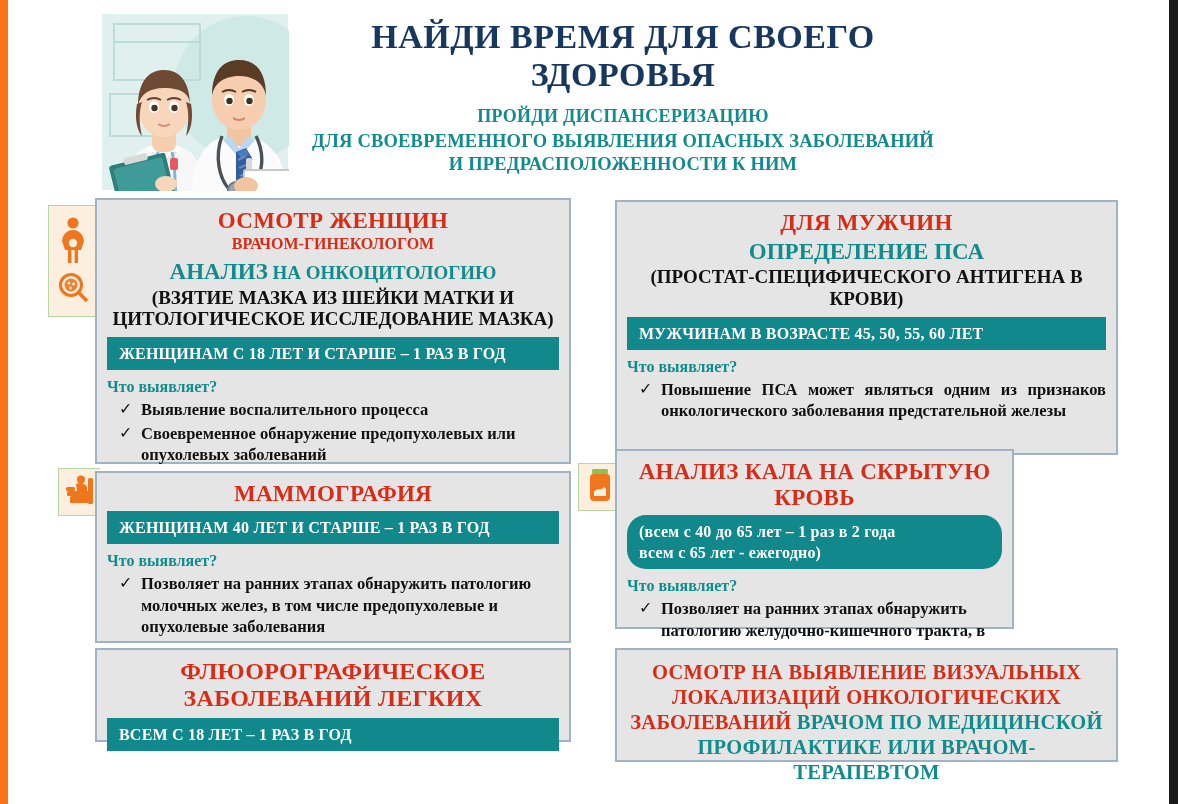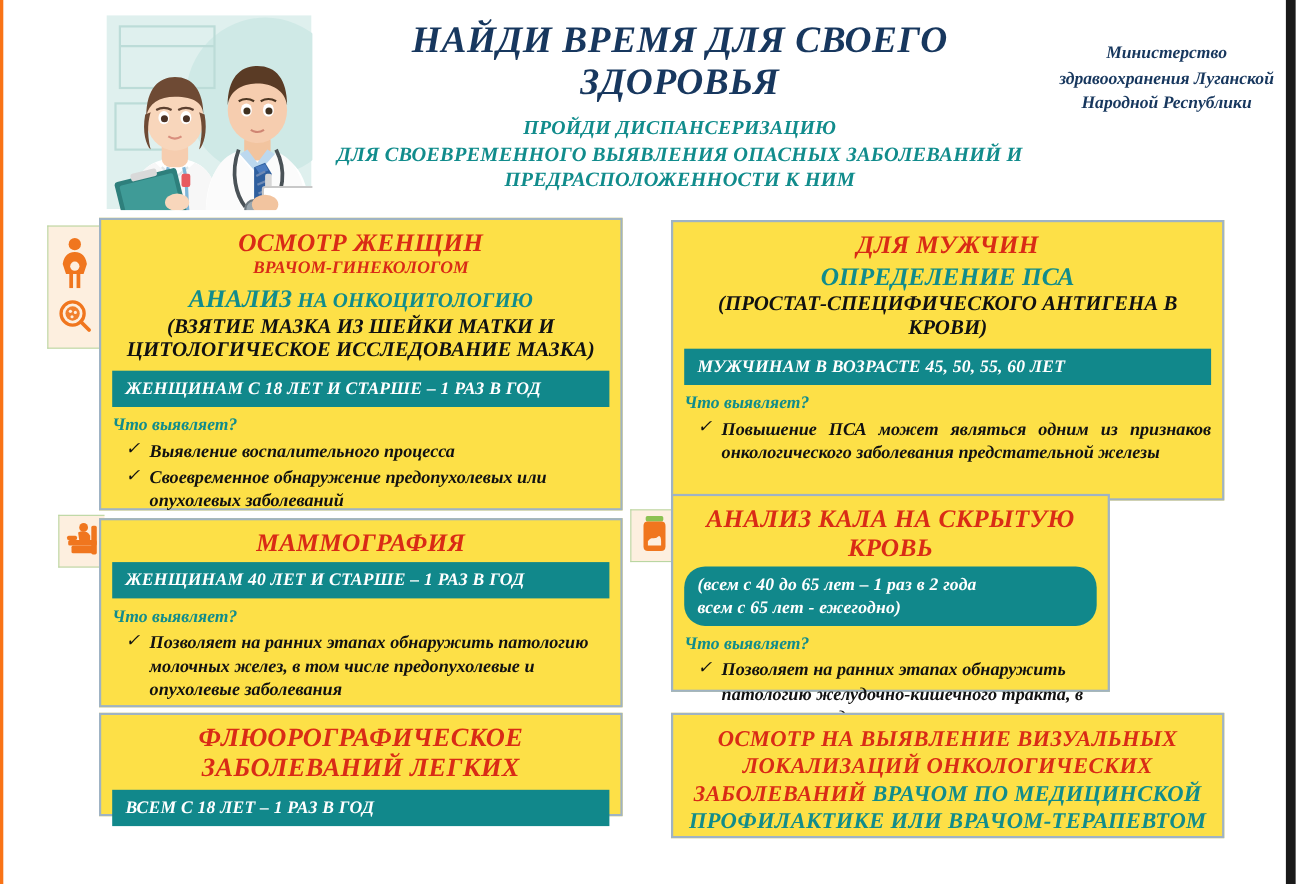--- a/index.html
+++ b/index.html
@@ -10,23 +10,22 @@
   body {
     font-family: "Liberation Serif", "DejaVu Serif", serif;
   }
   #poster {
     position: relative;
     width: 1178px;
     height: 804px;
     background: #ffffff;
     overflow: hidden;
     box-sizing: border-box;
-    border-left: 3px solid #f97316;
+    border-left: 8px solid #f97316;
     border-right: 9px solid #1a1a1a;
-    font-style: italic;
   }
 
   
   .header {
     position: absolute;
     left: 0; top: 0;
     width: 1178px;
     height: 198px;
   }
   .doctors-illustration {
@@ -71,21 +70,21 @@
     text-align: center;
     color: #17375E;
     font-weight: bold;
     font-size: 16px;
     line-height: 1.42;
   }
 
   
   .card {
     position: absolute;
-    background: #fde047;
+    background: #e5e5e5;
     border: 2px solid #9FB3C4;
     box-sizing: border-box;
     padding: 8px 10px 10px 10px;
   }
   .card-title-red {
     color: #D92B16;
     font-weight: bold;
     text-align: center;
     font-size: 23px;
     line-height: 1.12;
@@ -258,21 +257,20 @@
         <rect x="4" y="4" width="190" height="180" fill="none" stroke="#ffffff" stroke-width="2"></rect>
       </svg>
     </div>
 
     <div class="title-block">
       <div class="main-title">НАЙДИ ВРЕМЯ ДЛЯ СВОЕГО ЗДОРОВЬЯ</div>
       <div class="sub-title">ПРОЙДИ ДИСПАНСЕРИЗАЦИЮ</div>
       <div class="sub-title-2">ДЛЯ СВОЕВРЕМЕННОГО ВЫЯВЛЕНИЯ ОПАСНЫХ ЗАБОЛЕВАНИЙ И ПРЕДРАСПОЛОЖЕННОСТИ К НИМ</div>
     </div>
 
-    <div class="ministry">Министерство здравоохранения Луганской Народной Республики</div>
   </div>
 
   <div class="icon-chip" style="left:40px; top:205px; width:48px; height:112px;">
     <span>
       <svg width="30" height="46" viewBox="0 0 30 46" aria-hidden="true">
         <circle cx="15" cy="6" r="5.6" fill="#F0761E"></circle>
         <path d="M15 13 C21 13 25 17 26 24 L23 33 L20 33 L20 46 L16.6 46 L16.6 33 L13.4 33 L13.4 46 L10 46 L10 33 L7 33 L4 24 C5 17 9 13 15 13 Z" fill="#F0761E"></path>
         <circle cx="15" cy="26" r="4.2" fill="#FDEFDF"></circle>
       </svg>
     </span>

